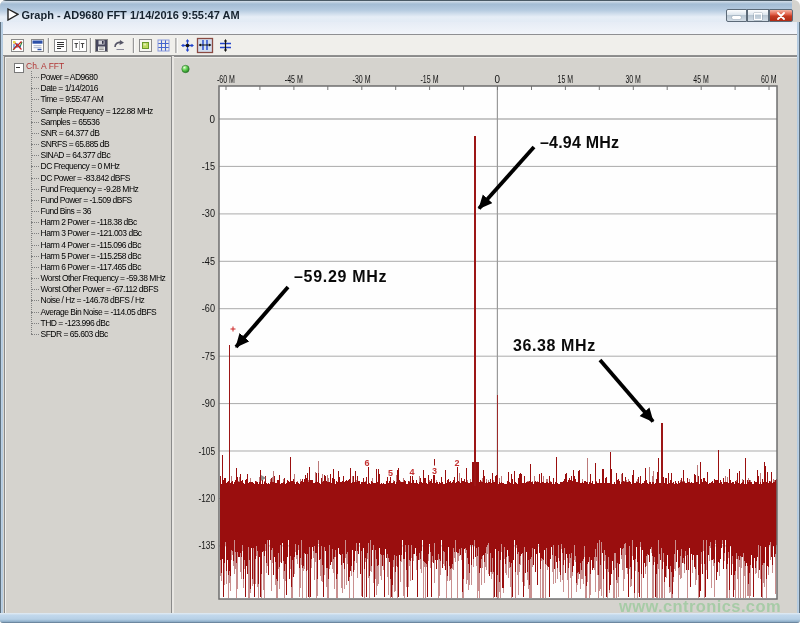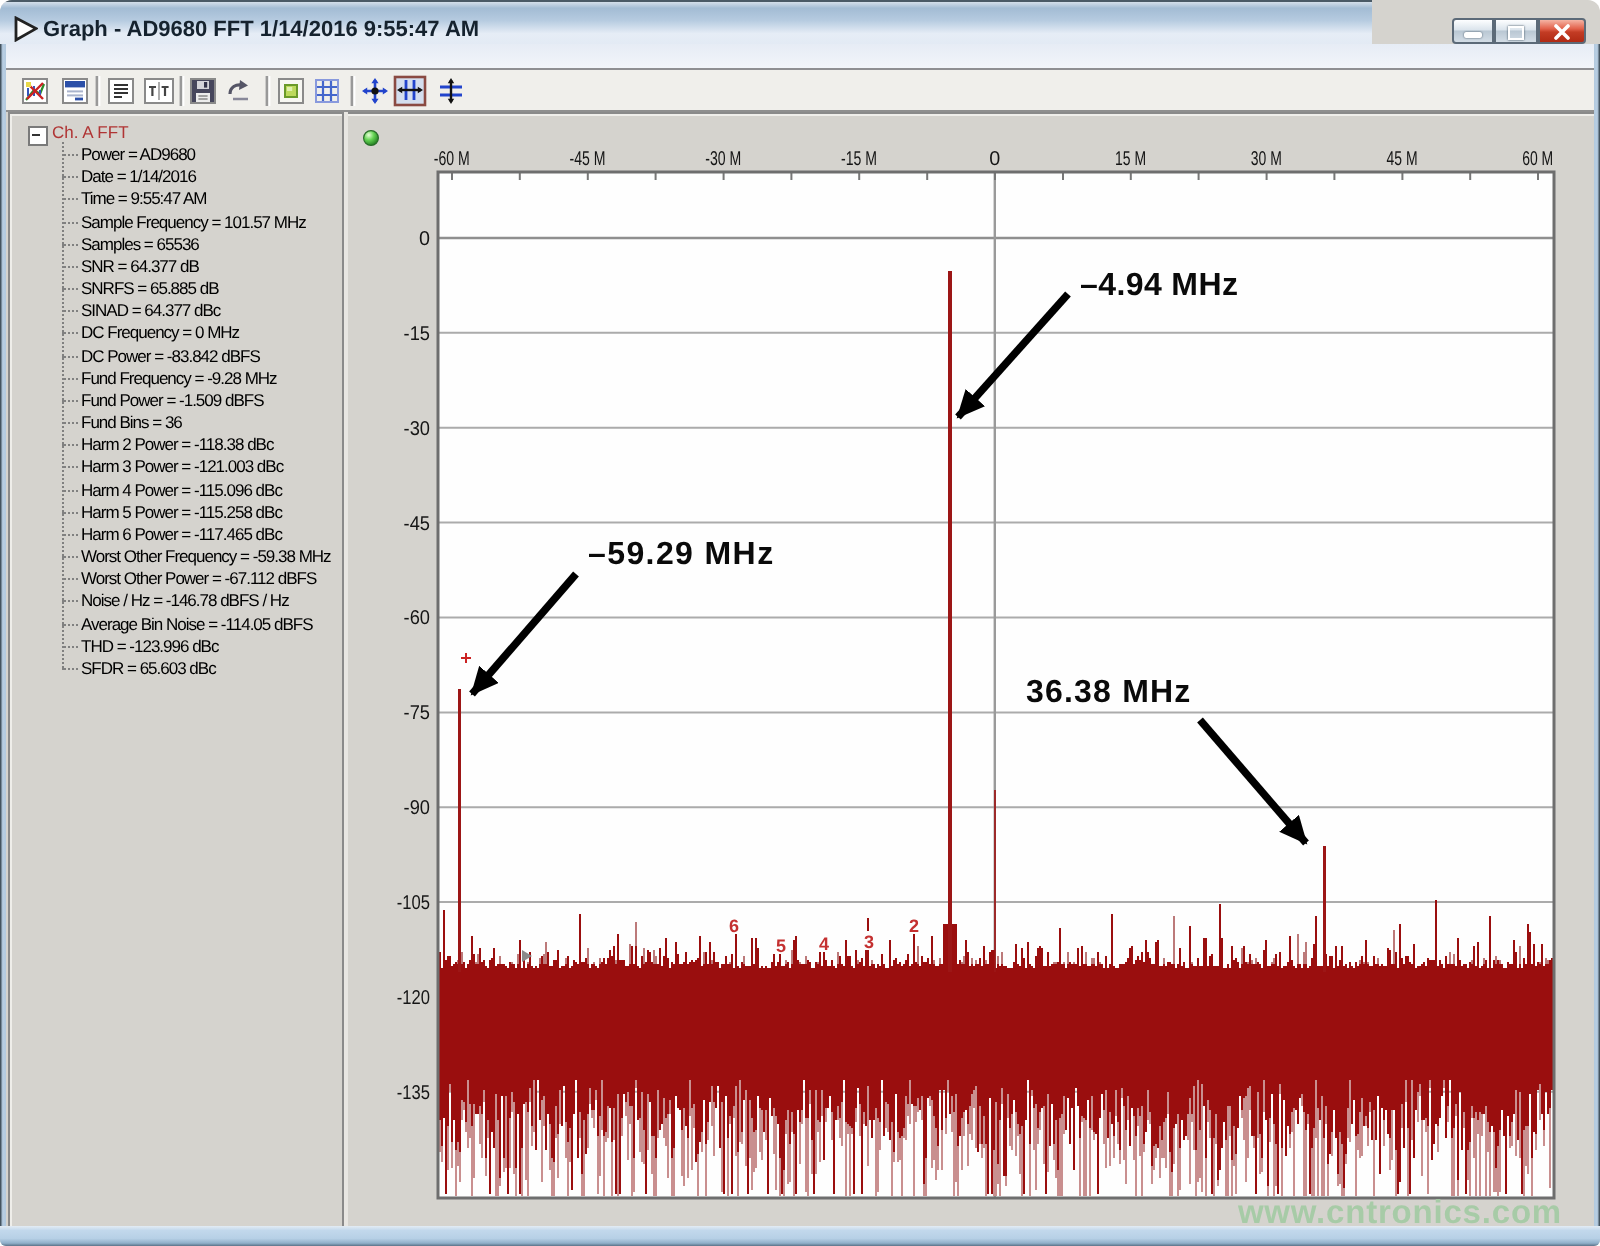--- a/index.html
+++ b/index.html
@@ -1,17 +1,17 @@
 <!DOCTYPE html>
 <html><head><meta charset="utf-8"><title>Graph</title>
 <style>
 html,body{margin:0;padding:0;width:800px;height:623px;overflow:hidden;background:#fff;
 font-family:"Liberation Sans",sans-serif;}
 #win{position:absolute;left:0;top:0;width:800px;height:623px;background:#d5d3ce;border-radius:6px 6px 3px 3px;overflow:hidden;}
-#tbar{position:absolute;left:0;top:0;width:686px;height:22px;
+#tbar{position:absolute;left:0;top:0;width:792px;height:22px;
 background:linear-gradient(180deg,#d4dfea 0%,#a3bcd4 14%,#b6cbe0 42%,#e6edf6 72%,#e2eaf4 100%);
 border-top:1px solid #4a5a66;}
 #title{position:absolute;left:21.5px;top:8px;font-size:11px;font-weight:600;color:#15222e;}
 #tri{position:absolute;left:7px;top:6.5px;}
 #btns{position:absolute;left:0;top:8px;width:800px;height:12px;}
 .wb{position:absolute;top:0;height:11px;border:1px solid #5c6a78;
 background:linear-gradient(180deg,#fdfeff 0%,#dbe4ec 45%,#b9c7d3 50%,#d3dde6 100%);}
 #bmin{left:726px;width:19px;border-radius:2px 0 0 2px;}
 #bmax{left:747px;width:20px;}
 #bcls{left:769px;width:22px;border-radius:0 2px 2px 0;
@@ -81,21 +81,21 @@
         <i></i>
       </div>
  <div id="rootlbl">Ch. A FFT</div>
  <div id="vline"></div>
  <div class="ti" style="top:15.0px">Power = AD9680</div>
 <div class="hd" style="top:20.0px"></div>
 <div class="ti" style="top:26.2px">Date = 1/14/2016</div>
 <div class="hd" style="top:31.2px"></div>
 <div class="ti" style="top:37.3px">Time = 9:55:47 AM</div>
 <div class="hd" style="top:42.3px"></div>
-<div class="ti" style="top:48.5px">Sample Frequency = 101.57 MHz</div>
+<div class="ti" style="top:48.5px">Sample Frequency = 122.88 MHz</div>
 <div class="hd" style="top:53.5px"></div>
 <div class="ti" style="top:59.7px">Samples = 65536</div>
 <div class="hd" style="top:64.7px"></div>
 <div class="ti" style="top:70.8px">SNR = 64.377 dB</div>
 <div class="hd" style="top:75.8px"></div>
 <div class="ti" style="top:82.0px">SNRFS = 65.885 dB</div>
 <div class="hd" style="top:87.0px"></div>
 <div class="ti" style="top:93.2px">SINAD = 64.377 dBc</div>
 <div class="hd" style="top:98.2px"></div>
 <div class="ti" style="top:104.4px">DC Frequency = 0 MHz</div>

